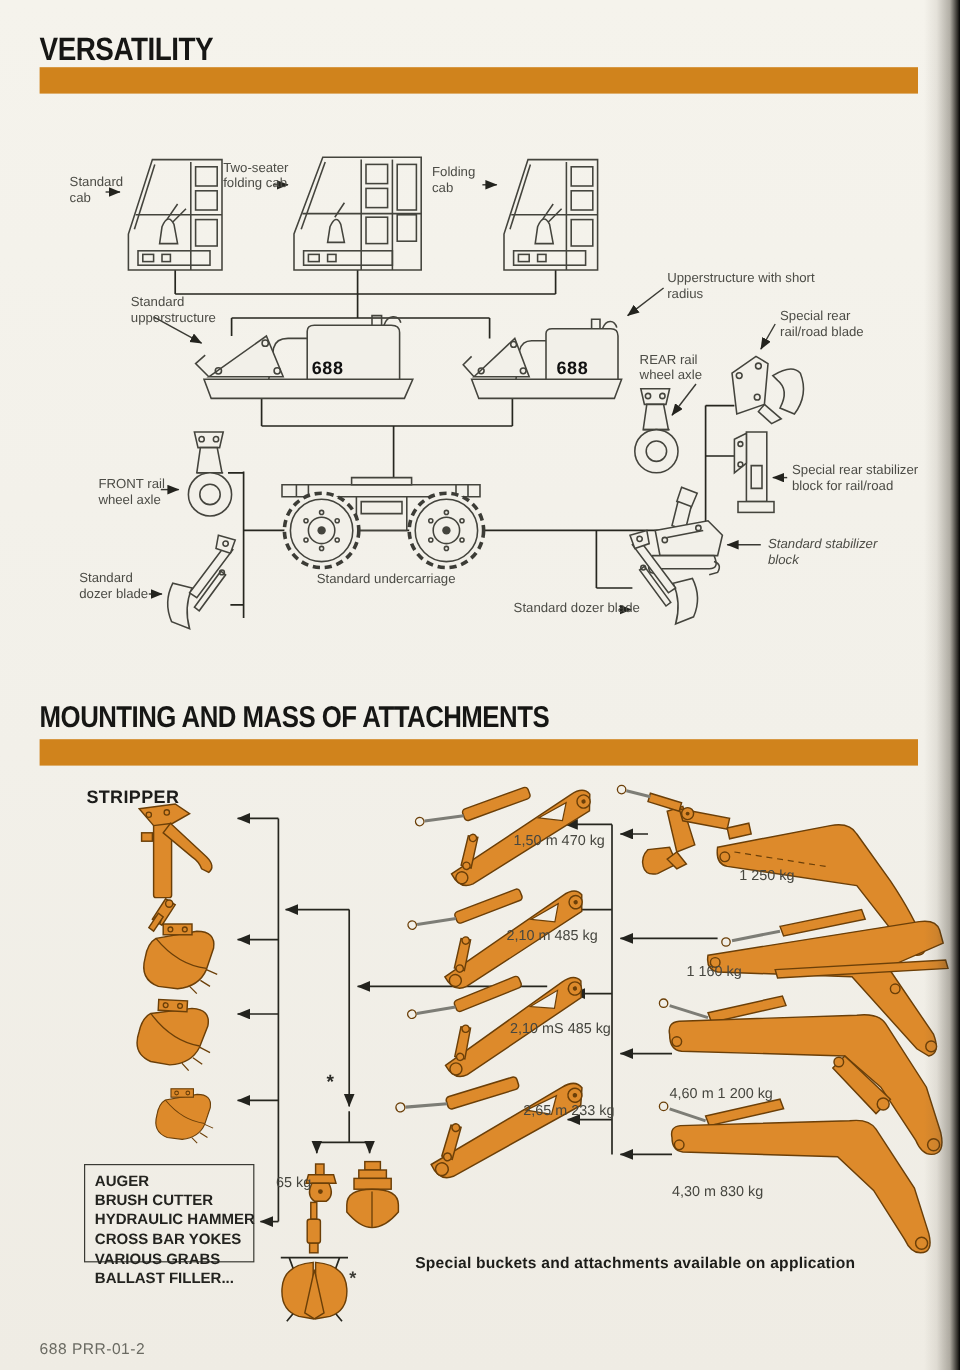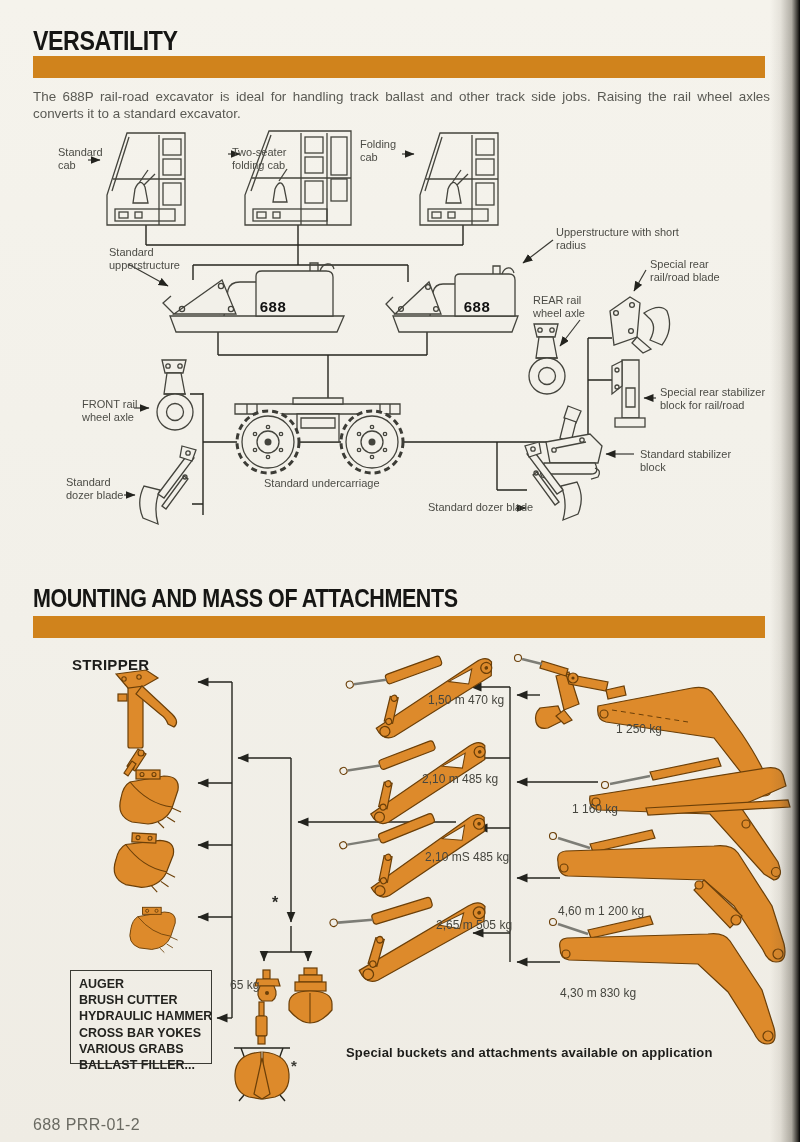--- a/index.html
+++ b/index.html
@@ -15,45 +15,44 @@
   .para{position:absolute;left:33px;width:737px;margin:0;font-size:13.4px;line-height:16.5px;
         color:#5a5a54;text-align:justify;}
   .p1{top:89px;} .p2{top:531px;}
   .d1{position:absolute;left:0;top:130px;width:800px;height:400px;}
   .d2{position:absolute;left:0;top:648px;width:800px;height:460px;}
   .d1 svg,.d2 svg{position:absolute;left:0;top:0;}
   .lbl{position:absolute;font-size:11px;line-height:12.5px;color:#4c4c46;}
   .wt{position:absolute;font-size:12px;color:#46463f;white-space:nowrap;}
   .stripper{position:absolute;left:72px;top:8px;font-size:15px;font-weight:bold;color:#1c1c1a;letter-spacing:0.3px;}
   .ast{position:absolute;font-size:16px;font-weight:bold;color:#2a2a26;}
-  .listbox{position:absolute;left:70px;top:322px;width:142px;height:94px;border:1.6px solid #3a3a34;
+  .listbox{position:absolute;left:70px;top:322px;width:142px;height:82px;border:1.6px solid #3a3a34;
            padding:5px 0 0 8px;box-sizing:border-box;}
   .listbox div{font-size:12.5px;font-weight:bold;color:#23231f;line-height:16.2px;white-space:nowrap;}
   .note-title{position:absolute;left:346px;top:397px;font-size:13px;font-weight:bold;color:#1d1d1a;letter-spacing:0.2px;white-space:nowrap;}
   .fn-mark{position:absolute;left:291px;top:409px;font-size:15px;font-weight:bold;color:#3a3a34;}
   .fn{position:absolute;left:309px;top:413px;width:436px;font-size:12.2px;line-height:15.5px;color:#5b5b55;}
-  .footer{position:absolute;left:33px;top:1116px;font-size:16px;color:#6a6a62;letter-spacing:0.4px;}
+  .footer{position:absolute;left:33px;top:1116px;font-size:13px;color:#6a6a62;letter-spacing:0.4px;}
   .edge{position:absolute;top:0;right:0;width:30px;height:1142px;pointer-events:none;
         background:linear-gradient(90deg,rgba(80,70,55,0) 0%,rgba(80,70,55,0.10) 35%,rgba(50,44,32,0.35) 72%,rgba(15,13,9,0.85) 93%,#000 100%);}
   .ln{stroke:#44443d;stroke-width:1.3;fill:none;}
   .fl{stroke:#26261f;stroke-width:1.4;fill:none;}
   .art{stroke:#44443d;stroke-width:1.3;fill:#f2f0e9;}
   .o{fill:#dd8a2b;stroke:#6b3f08;stroke-width:1.2;}
   .os{stroke:#6b3f08;stroke-width:1.1;fill:none;}
   .pist{stroke:#7d7d76;stroke-width:2.5;fill:none;}
   .badge{font-size:15px;font-weight:bold;fill:#111;letter-spacing:0.5px;text-anchor:middle;}
 </style>
 </head>
 <body>
 
 <div class="page">
 
   <h1 class="h1 t1">VERSATILITY</h1>
   <div class="bar bar1"></div>
-  <p class="para p1">The 688P rail-road excavator is ideal for handling track ballast and other track side jobs. Raising the rail wheel axles converts it to a standard excavator.</p>
 
   <div class="d1">
     <svg width="800" height="400" viewBox="0 0 800 400">
       <defs>
         <marker id="ahA" markerWidth="11" markerHeight="9" refX="9.5" refY="4" orient="auto" markerUnits="userSpaceOnUse">
           <path d="M0,0 L10,4 L0,8 Z" fill="#23231e"></path>
         </marker>
         <g id="cabA">
           <path class="ln" d="M22,0 H80 V92 H2 V62 L22,0 Z"></path>
           <path class="ln" d="M24,4 L7,58"></path>
@@ -236,28 +235,28 @@
         <path d="M646,140 L634,161" marker-end="url(#ahA)"></path>
         <path d="M656,268 H644" marker-end="url(#ahA)"></path>
         <path d="M634,324 H606" marker-end="url(#ahA)"></path>
         <path d="M516,378 H526" marker-end="url(#ahA)"></path>
         <path d="M134,278 H149" marker-end="url(#ahA)"></path>
         <path d="M124,365 H135" marker-end="url(#ahA)"></path>
       </g>
     </svg>
 
     <div class="lbl" style="left:58px;top:16px;width:62px;">Standard cab</div>
-    <div class="lbl" style="left:186px;top:16px;width:66px;padding-left:46px;">Two-seater folding cab</div>
+    <div class="lbl" style="left:186px;top:4px;width:66px;">Two-seater folding cab</div>
     <div class="lbl" style="left:360px;top:8px;width:48px;">Folding cab</div>
     <div class="lbl" style="left:65px;top:116px;width:105px;margin-left:44px;">Standard upperstructure</div>
     <div class="lbl" style="left:556px;top:96px;width:128px;">Upperstructure with short radius</div>
     <div class="lbl" style="left:533px;top:164px;width:70px;">REAR rail wheel axle</div>
     <div class="lbl" style="left:650px;top:128px;width:92px;">Special rear rail/road blade</div>
     <div class="lbl" style="left:660px;top:256px;width:128px;">Special rear stabilizer block for rail/road</div>
-    <div class="lbl" style="left:640px;top:318px;width:110px;">Standard stabilizer block</div>
+    <div class="lbl" style="left:640px;top:318px;width:110px;font-style:italic;">Standard stabilizer block</div>
     <div class="lbl" style="left:428px;top:371px;width:130px;white-space:nowrap;">Standard dozer blade</div>
     <div class="lbl" style="left:82px;top:268px;width:72px;">FRONT rail wheel axle</div>
     <div class="lbl" style="left:66px;top:346px;width:72px;">Standard dozer blade</div>
     <div class="lbl" style="left:264px;top:347px;white-space:nowrap;">Standard undercarriage</div>
   </div>
 
 
   <h1 class="h1 t2">MOUNTING AND MASS OF ATTACHMENTS</h1>
   <div class="bar bar2"></div>
 
@@ -423,21 +422,21 @@
         <path class="o" d="M29,50 Q54,52 55,72 Q56,90 41,95 L29,97 L29,50 Z"></path>
         <path class="o" d="M28,56 L20,92 L28,97 L36,92 Z"></path>
         <path class="fl" d="M10,93 L5,99 M46,93 L51,99"></path>
       </g>
     </svg>
 
     <div class="stripper">STRIPPER</div>
     <div class="wt" style="left:428px;top:45px;">1,50 m 470 kg</div>
     <div class="wt" style="left:422px;top:124px;">2,10 m 485 kg</div>
     <div class="wt" style="left:425px;top:202px;">2,10 mS 485 kg</div>
-    <div class="wt" style="left:436px;top:270px;">2,65 m 505 kg</div>
+    <div class="wt" style="left:436px;top:270px;">2,65 m 233 kg</div>
     <div class="wt" style="left:616px;top:74px;">1 250 kg</div>
     <div class="wt" style="left:572px;top:154px;">1 160 kg</div>
     <div class="wt" style="left:558px;top:256px;">4,60 m 1 200 kg</div>
     <div class="wt" style="left:560px;top:338px;">4,30 m 830 kg</div>
     <div class="wt" style="left:230px;top:330px;">65 kg</div>
     <div class="ast" style="left:272px;top:246px;">*</div>
 
     <div class="listbox">
       <div>AUGER</div>
       <div>BRUSH CUTTER</div>

